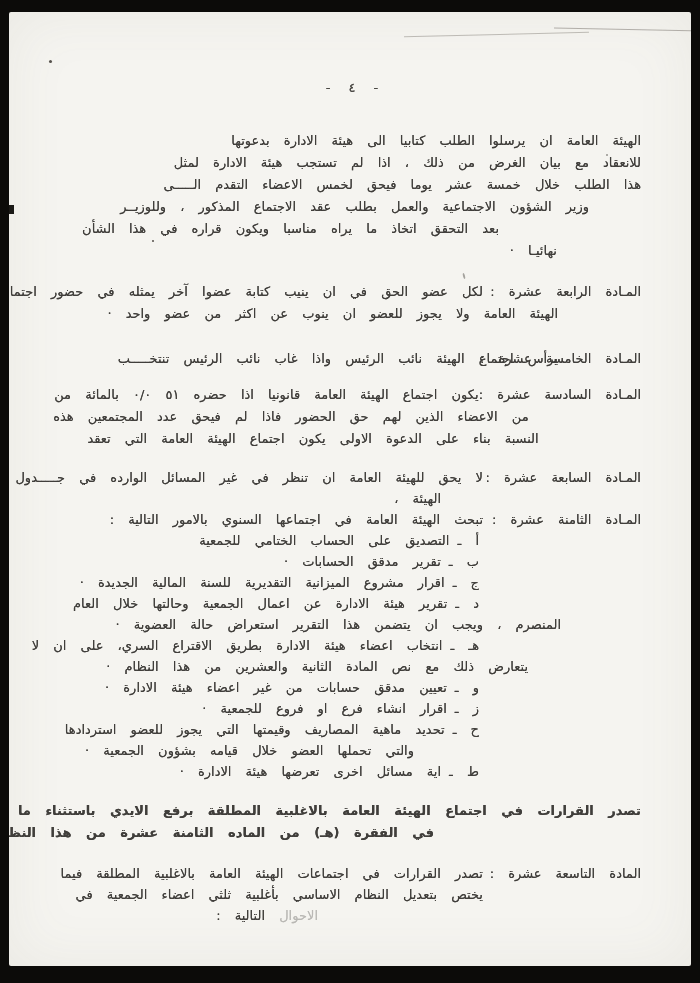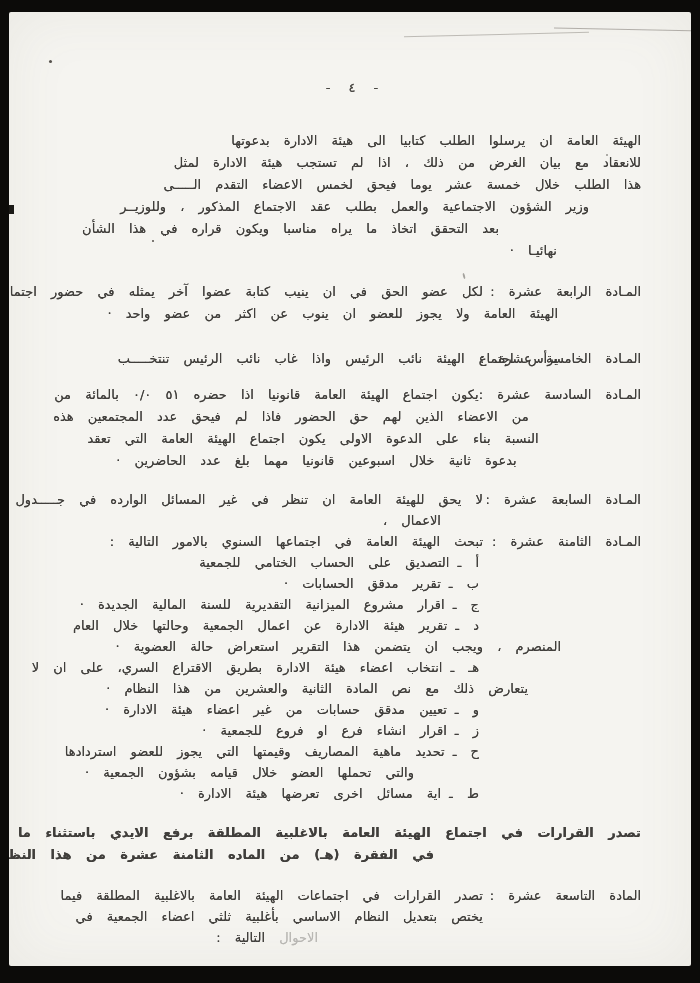--- a/index.html
+++ b/index.html
@@ -101,29 +101,28 @@
         <div class="line out78">يرأس اجتماع الهيئة نائب الرئيس واذا غاب نائب الرئيس تنتخـــــب</div>
       </div>
     </div>
 
     <div class="article a16">
       <div class="alabel">المـادة السادسة عشرة :</div>
       <div class="abody">
         <div class="line">يكون اجتماع الهيئة العامة قانونيا اذا حضره ٥١ ٠/٠ بالمائة من</div>
         <div class="line out50">من الاعضاء الذين لهم حق الحضور فاذا لم فيحق عدد المجتمعين هذه</div>
         <div class="line out60">النسبة بناء على الدعوة الاولى يكون اجتماع الهيئة العامة التي تعقد</div>
-        <div class="line out38">بدعوة ثانية خلال اسبوعين قانونيا مهما بلغ عدد الحاضرين ·</div>
       </div>
     </div>
 
     <div class="article a17 tight">
       <div class="alabel">المـادة السابعة عشرة :</div>
       <div class="abody">
         <div class="line">لا يحق للهيئة العامة ان تنظر في غير المسائل الوارده في جـــــدول</div>
-        <div class="line ind42">الاعمال ،</div>
+        <div class="line ind42">الهيئة ،</div>
       </div>
     </div>
 
     <div class="article a18 tight">
       <div class="alabel">المـادة الثامنة عشرة :</div>
       <div class="abody">
         <div class="line">تبحث الهيئة العامة في اجتماعها السنوي بالامور التالية :</div>
 
         <div class="line item">
           <span class="letter">أ ـ</span><span>التصديق على الحساب الختامي للجمعية</span>

